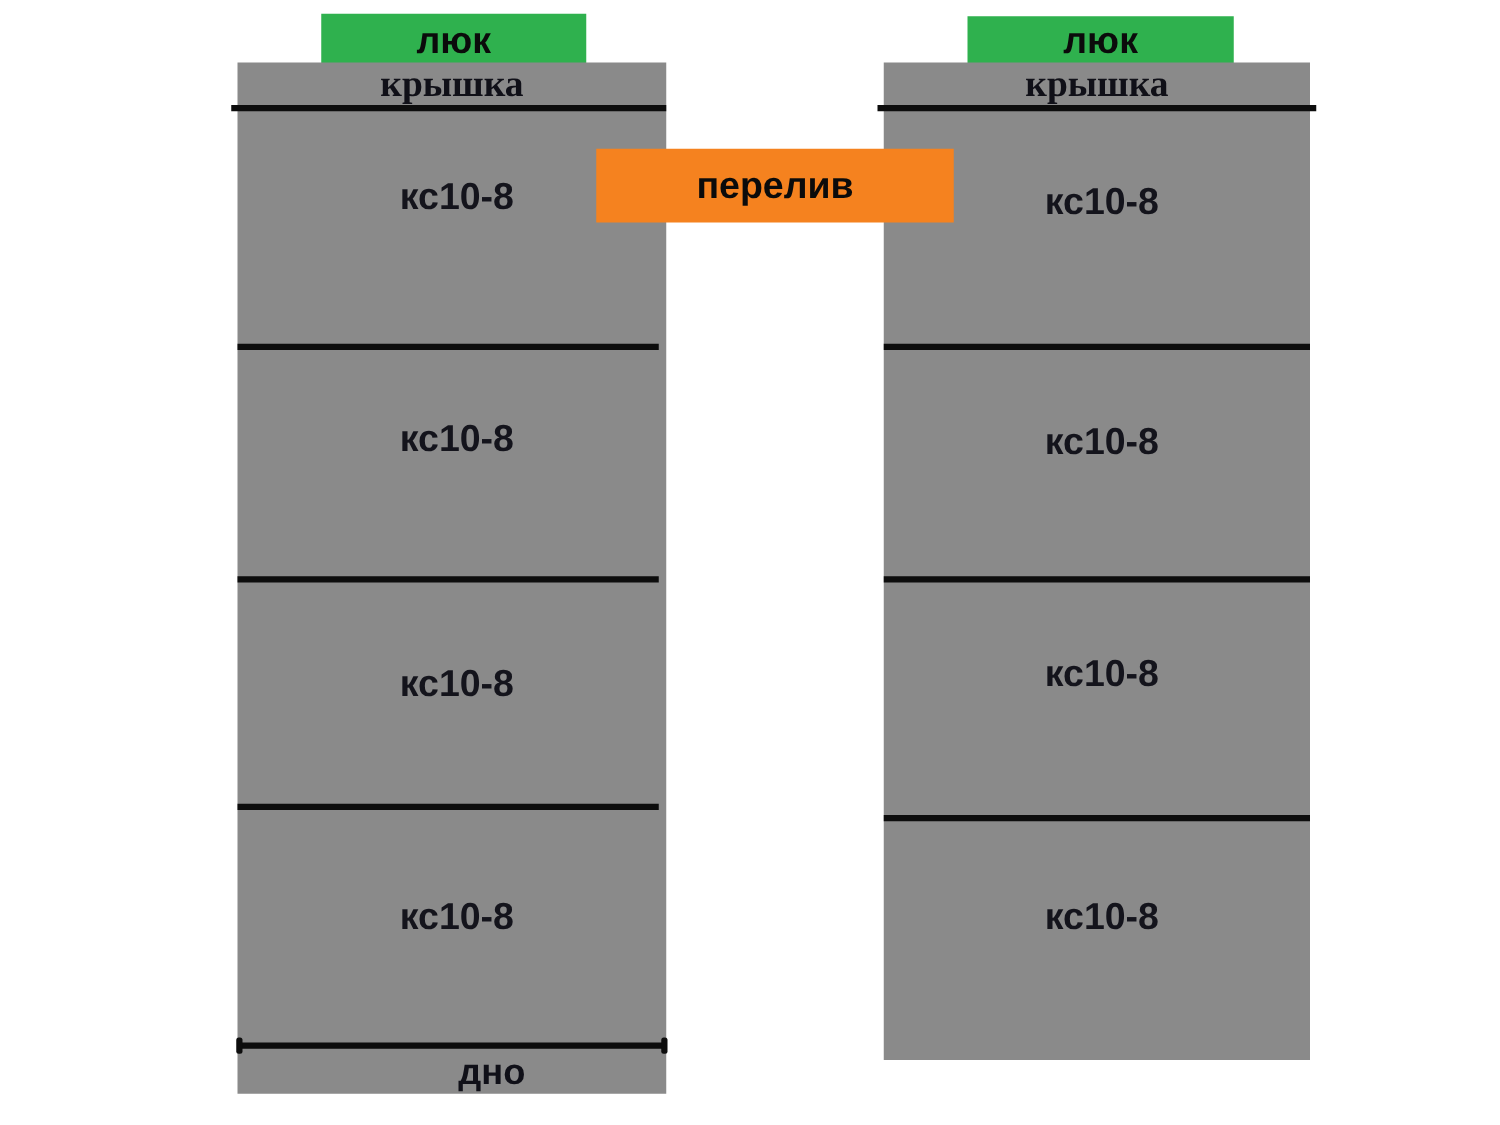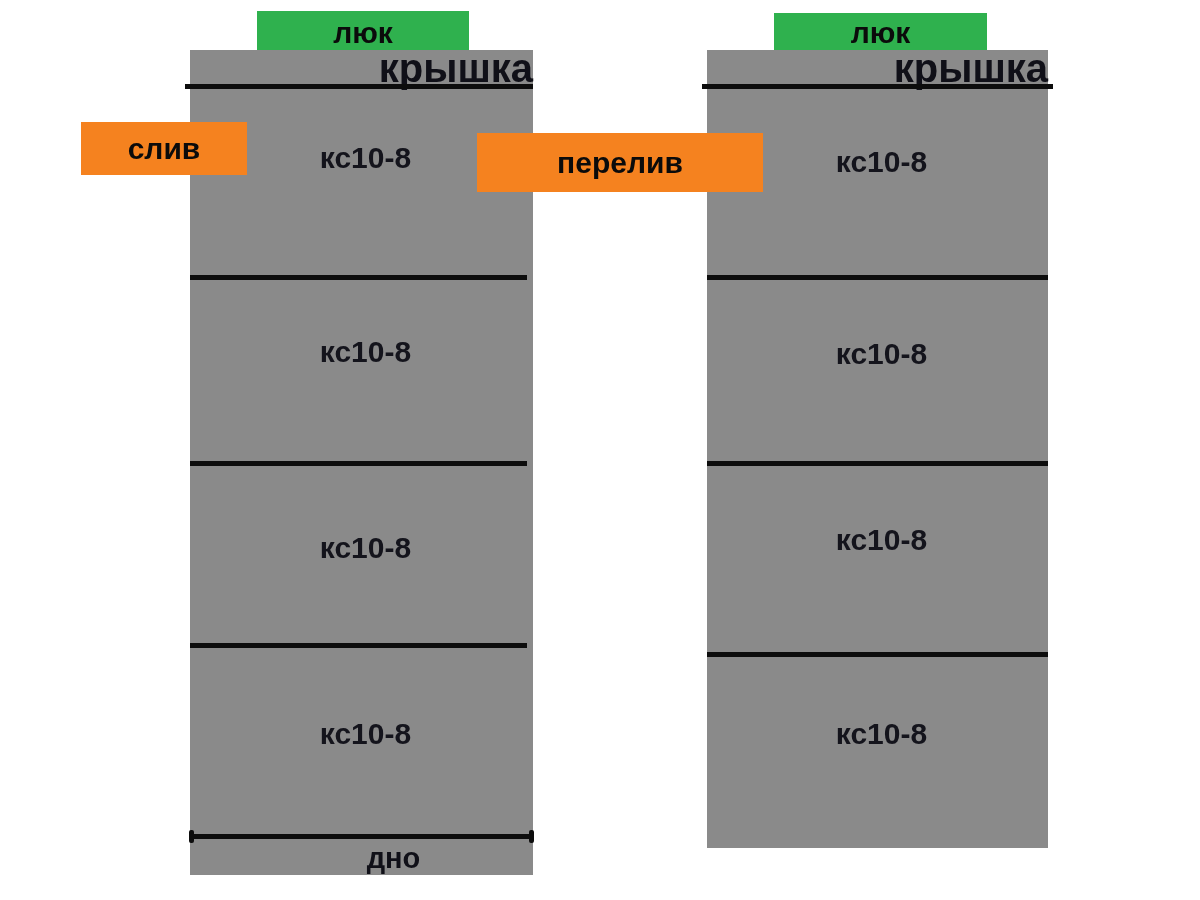--- a/index.html
+++ b/index.html
@@ -35,24 +35,25 @@
     position: absolute;
     background: var(--ring-gray);
     z-index: 2;
   }
   .column-left  { left: 190px; top: 50px; width: 343px; height: 825px; }
   .column-right { left: 707px; top: 50px; width: 341px; height: 798px; }
   .lid-label {
     position: absolute;
     left: 0; top: 0; width: 100%; height: 36px;
     line-height: 36px;
-    text-align: right;
+    text-align: center;
     font-weight: 700;
-    font-size: 40px;
+    font-size: 30px;
     color: #101018;
+    font-family: Liberation Serif, serif;
   }
   .lid-line {
     position: absolute;
     top: 34px; height: 5px;
     background: var(--line-black);
   }
   .column-left  .lid-line { left: -5px; width: 348px; }
   .column-right .lid-line { left: -5px; width: 351px; }
   .ring-label {
     position: absolute;
@@ -113,21 +114,21 @@
   .pipe-tag {
     position: absolute;
     background: var(--pipe-orange);
     color: #0b0b0b;
     font-weight: 700;
     font-size: 30px;
     text-align: center;
     z-index: 5;
   }
   .pipe-drain    { left: 81px;  top: 122px; width: 166px; height: 53px; line-height: 53px; }
-  .pipe-overflow { left: 477px; top: 133px; width: 286px; height: 59px; line-height: 59px; }
+  .pipe-overflow { left: 477px; top: 119px; width: 286px; height: 59px; line-height: 59px; }
 </style>
 </head>
 <body>
 
 <div class="canvas">
 
   <div class="hatch hatch-left">люк</div>
 
   <div class="column column-left">
     <div class="lid-label">крышка</div>
@@ -159,17 +160,16 @@
 
     <div class="ring-label ring-2">кс10-8</div>
     <div class="divider div-2"></div>
 
     <div class="ring-label ring-3">кс10-8</div>
     <div class="divider div-3"></div>
 
     <div class="ring-label ring-4">кс10-8</div>
   </div>
 
-  <div class="pipe-tag pipe-drain">слив</div>
 
   <div class="pipe-tag pipe-overflow">перелив</div>
 
 </div>
 
 </body></html>

